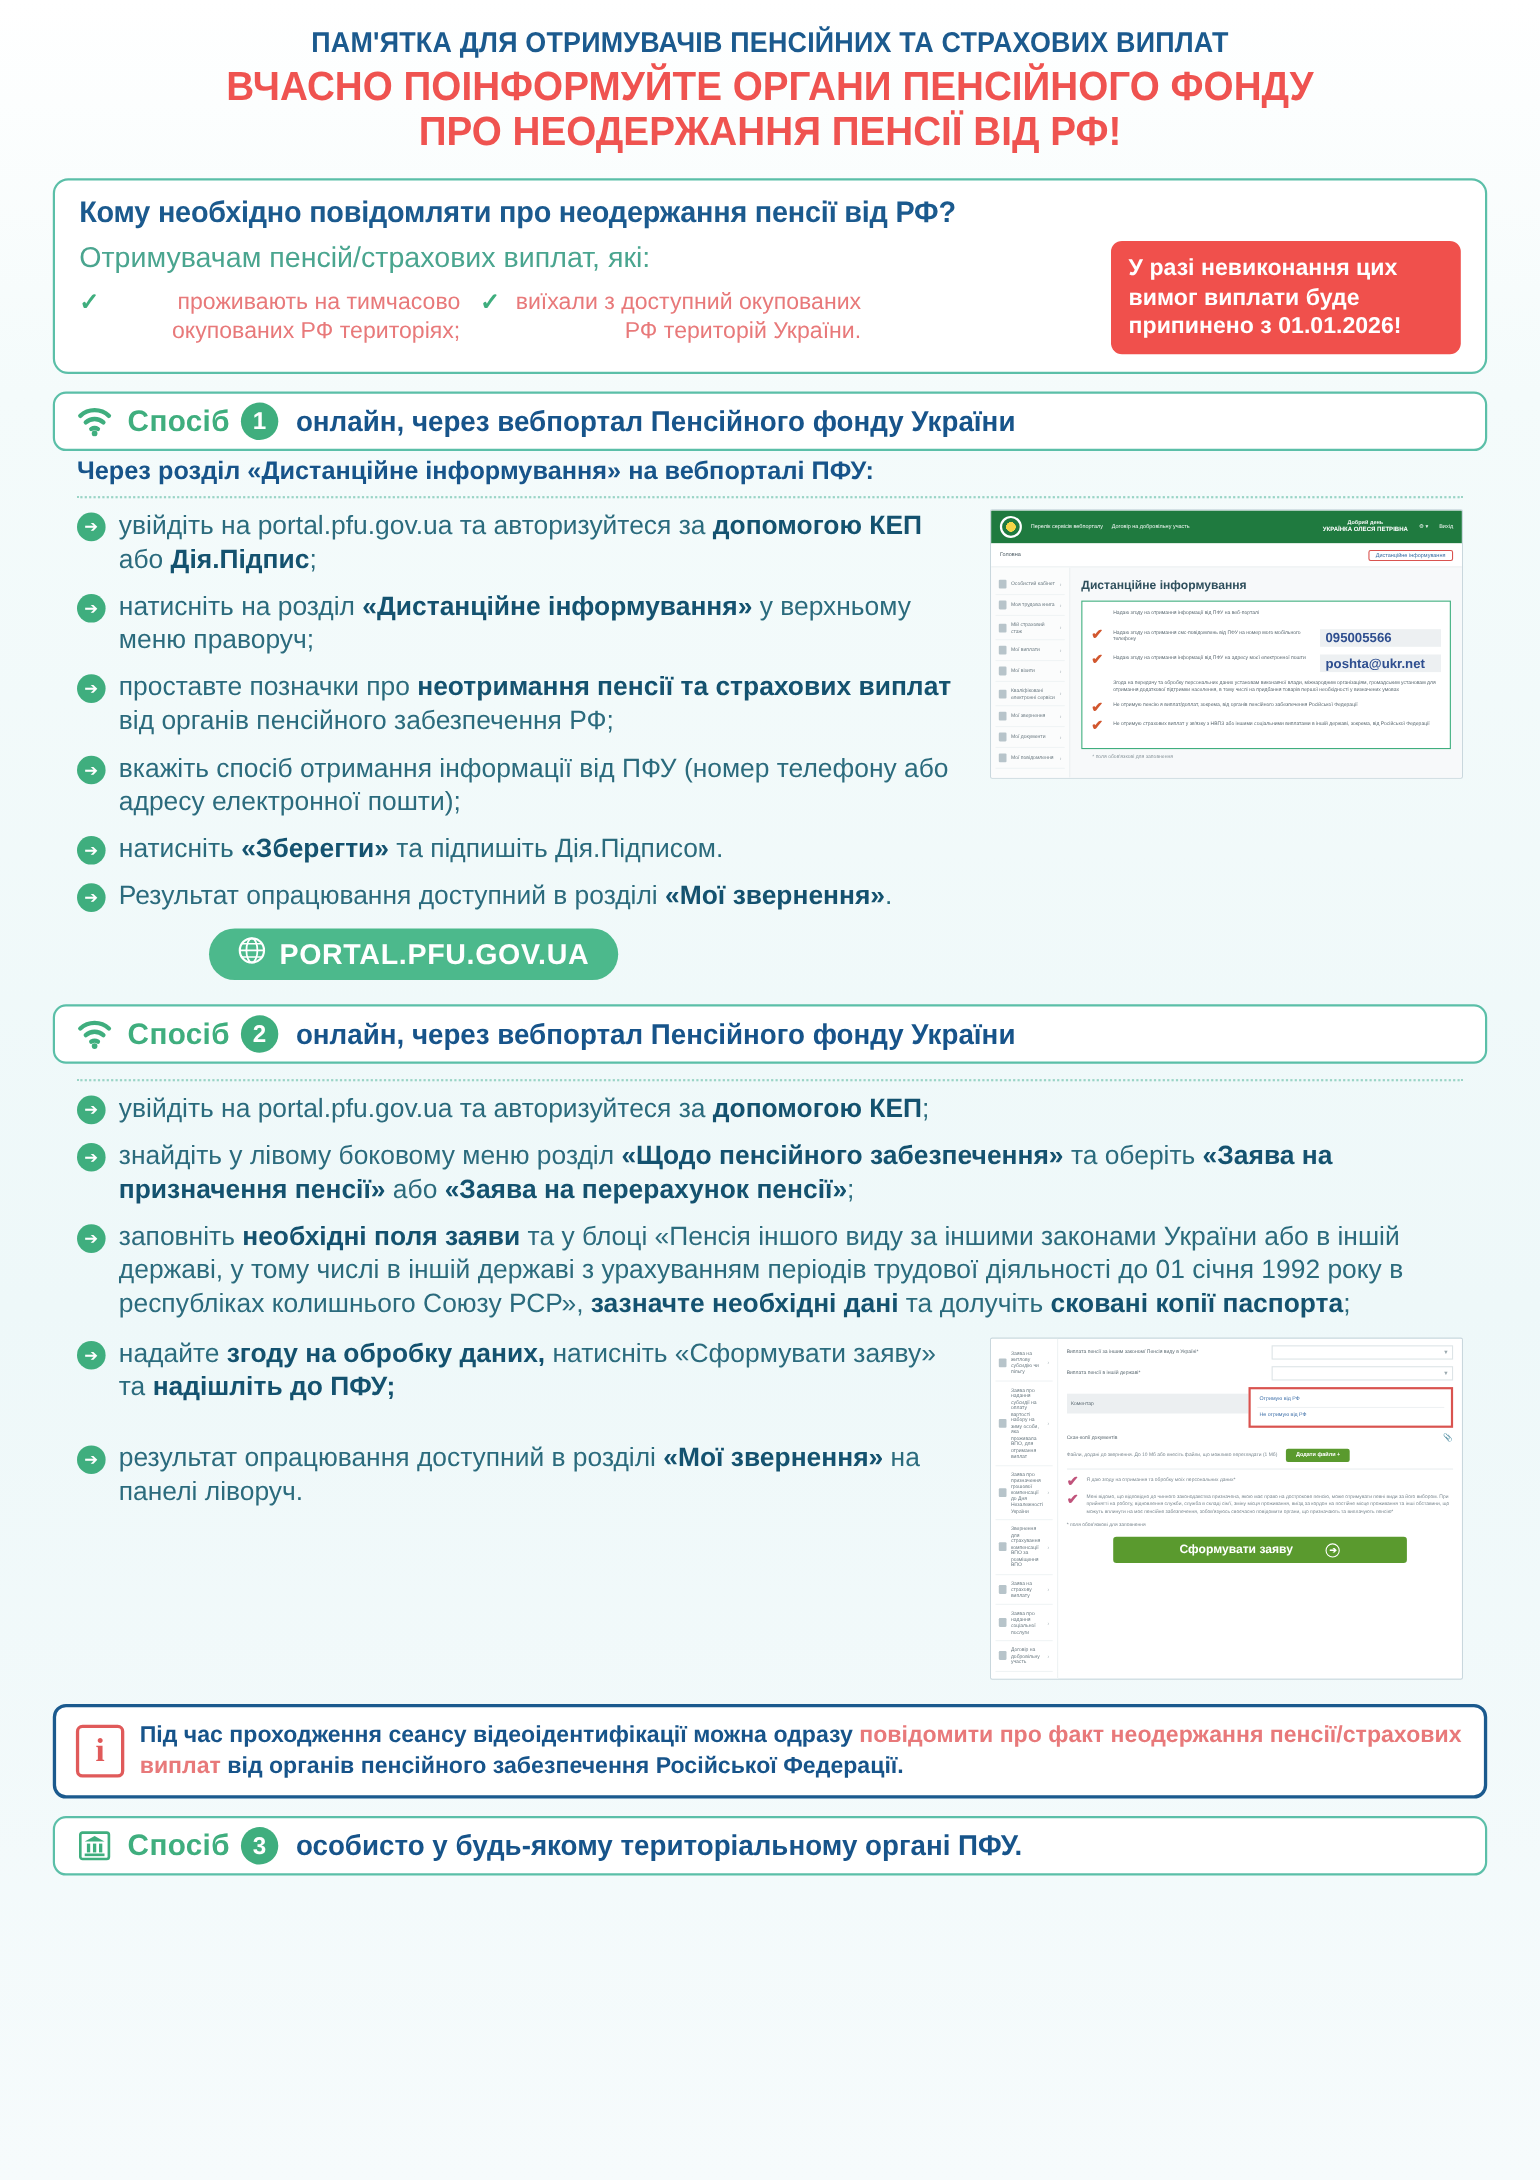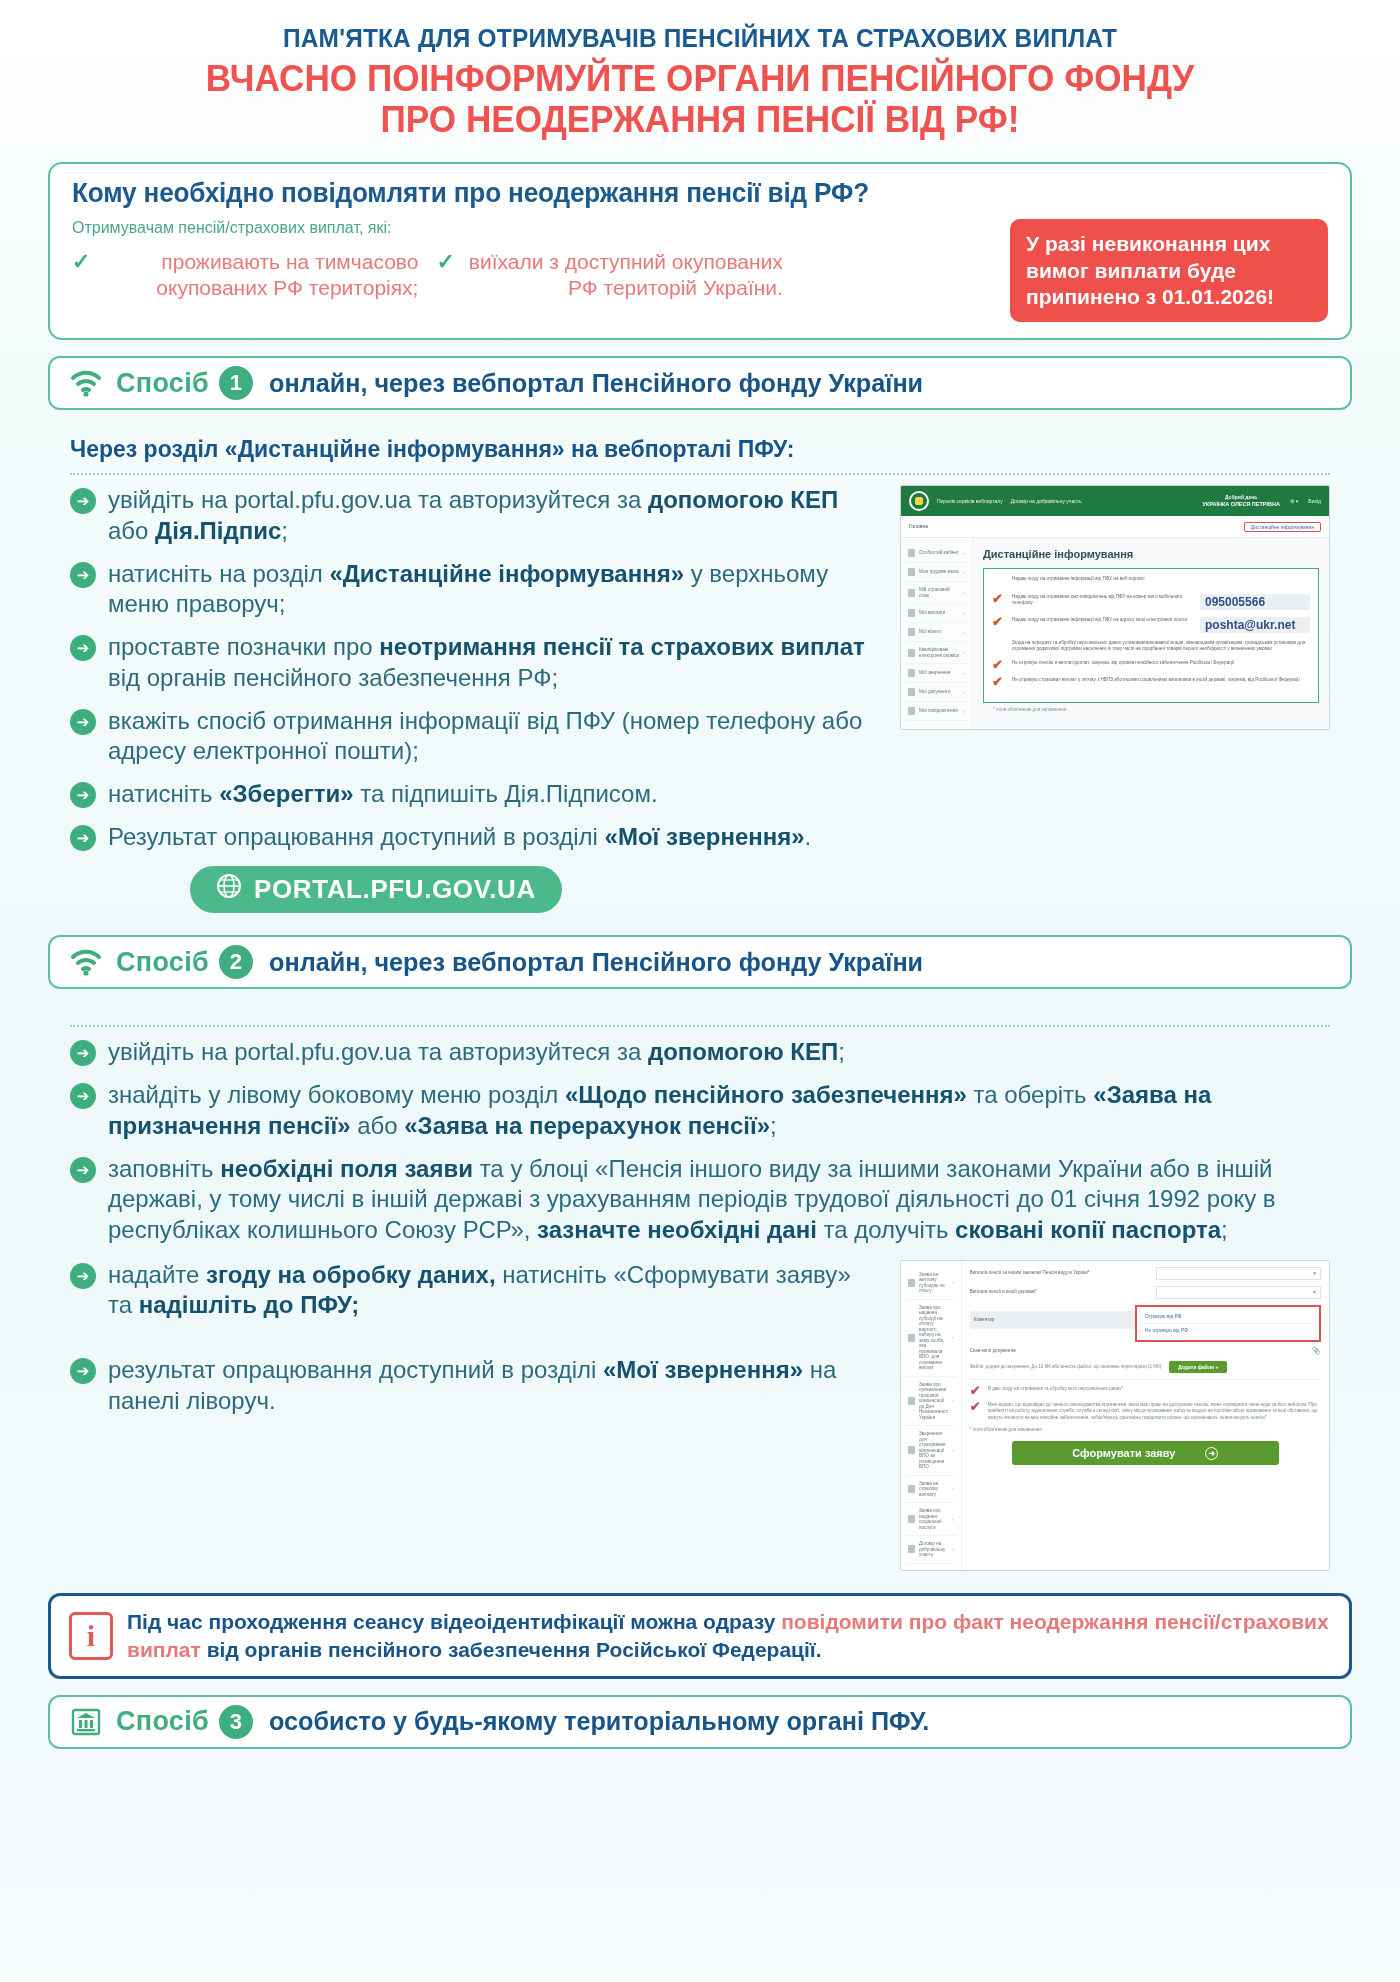--- a/index.html
+++ b/index.html
@@ -41,21 +41,21 @@
 
   
   .who { margin-top: 16px; padding: 14px 22px 16px; }
   .who-h {
     font-size: 27px; font-weight: 700; color: #1b5a8e;
     letter-spacing: -.2px; margin-bottom: 10px;
     transform: scaleX(.97); transform-origin: left;
   }
   .who-body { display: flex; gap: 16px; align-items: flex-start; }
   .who-left { flex: 1 1 auto; }
-  .who-sub { font-size: 16px; color: #4aa58f; margin-bottom: 12px; }
+  .who-sub { font-size: 26px; color: #4aa58f; margin-bottom: 12px; }
   .who-cols { display: flex; gap: 18px; }
   .who-col { display: flex; gap: 8px; font-size: 21px; color: #e8797a; line-height: 1.2; }
   .chk { color: #3fae7e; font-size: 22px; font-weight: 700; flex: 0 0 auto; line-height: 1.15; }
   .who-col .txt { max-width: 320px; text-align: right; }
 
   .warn-box {
     flex: 0 0 318px;
     background: #f0504c;
     color: #ffffff;
     border-radius: 10px;
@@ -82,21 +82,21 @@
     font-size: 22px; font-weight: 700;
     display: flex; align-items: center; justify-content: center;
     flex: 0 0 auto;
   }
   .m-text {
     font-size: 26px; font-weight: 700; color: #17548a;
     margin-left: 6px; transform: scaleX(.97); transform-origin: left;
   }
 
   
-  .sect { margin: 0 48px; padding: 26px 22px 6px; }
+  .sect { margin: 0 48px; padding: 4px 22px 6px; }
   .sect-lead { font-size: 23px; font-weight: 700; color: #17548a; }
   .dotline { border-bottom: 2px dotted #9ad4c6; margin: 10px 0 10px; }
 
   .bullets { display: flex; flex-direction: column; gap: 12px; }
   .bullet { display: flex; gap: 12px; align-items: flex-start; }
   .b-ico {
     width: 26px; height: 26px; border-radius: 50%;
     background: #3fae7e; color: #fff; flex: 0 0 auto;
     display: flex; align-items: center; justify-content: center;
     font-size: 15px; margin-top: 3px;

